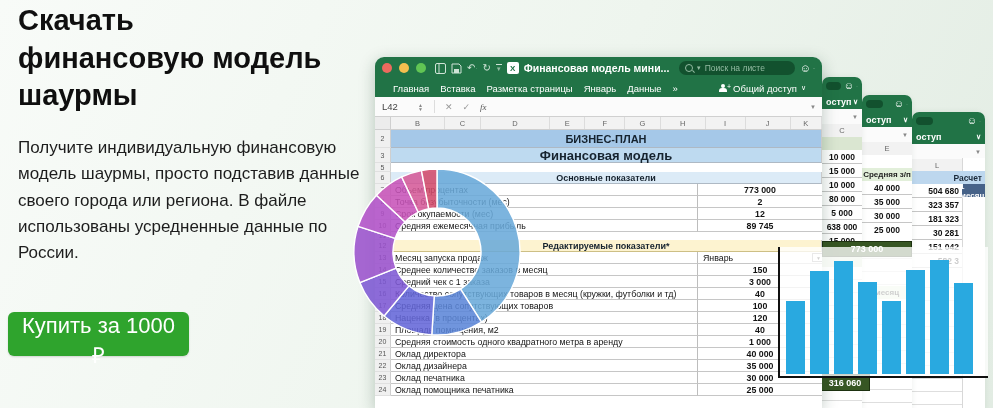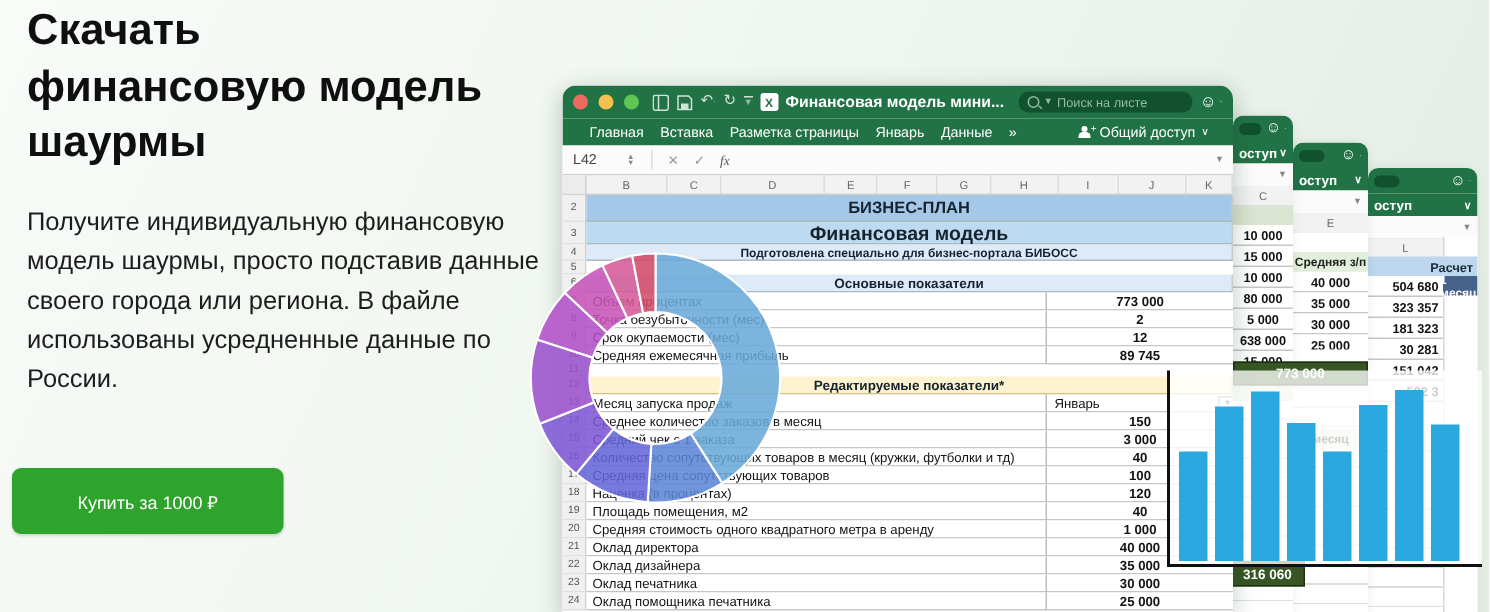--- a/index.html
+++ b/index.html
@@ -5,21 +5,21 @@
   html,body{margin:0;padding:0;}
   body{width:993px;height:408px;overflow:hidden;font-family:"Liberation Sans",sans-serif;}
   .stage{position:relative;width:993px;height:408px;
          background:linear-gradient(115deg,#f8fbf8 0%,#eef5ee 55%,#e2ece3 100%);}
 
   
   .hero{position:absolute;left:18px;top:2px;width:352px;}
   .hero h1{margin:0;font-size:29px;line-height:1.3;font-weight:700;color:#0f0f0f;}
   .hero p{margin:20px 0 0 0;font-size:17px;line-height:1.55;color:#1d1d1d;}
   .buy{position:absolute;left:8px;top:312px;width:181px;height:44px;background:#2fa42d;
-       border:none;border-radius:6px;color:#fff;font-size:12px;cursor:pointer;
+       border:none;border-radius:6px;color:#fff;font-size:22px;cursor:pointer;
        font-family:"Liberation Sans",sans-serif;box-shadow:0 1px 2px rgba(0,0,0,.15);}
 
   
   .win{position:absolute;background:#fff;}
   .xl-main{left:375px;top:57px;width:447px;height:351px;border-radius:9px 9px 0 0;
            box-shadow:0 4px 16px rgba(25,60,40,.28);overflow:hidden;z-index:40;}
   .bwin{box-shadow:-3px 3px 9px rgba(25,60,40,.18);overflow:hidden;}
   .w2{left:822px;top:77px;width:40px;height:331px;border-radius:7px 7px 0 0;z-index:30;}
   .w3{left:862px;top:95px;width:50px;height:313px;border-radius:7px 7px 0 0;z-index:20;}
   .w4{left:912px;top:112px;width:73px;height:296px;border-radius:7px 7px 0 0;z-index:10;}
@@ -343,24 +343,20 @@
 
     <div class="grid">
         <div class="xrow t1 h18">
           <div class="rn">2</div>
           <div class="mcell">БИЗНЕС-ПЛАН</div>
         </div>
         <div class="xrow t2 h15">
           <div class="rn">3</div>
           <div class="mcell">Финансовая модель</div>
         </div>
-        <div class="xrow sub h11">
-          <div class="rn">4</div>
-          <div class="mcell">Подготовлена специально для бизнес-портала БИБОСС</div>
-        </div>
         <div class="xrow h9">
           <div class="rn">5</div>
           <div class="bcell"></div>
         </div>
         <div class="xrow secb h12">
           <div class="rn">6</div>
           <div class="mcell">Основные показатели</div>
         </div>
         <div class="xrow h12">
           <div class="rn">7</div>

